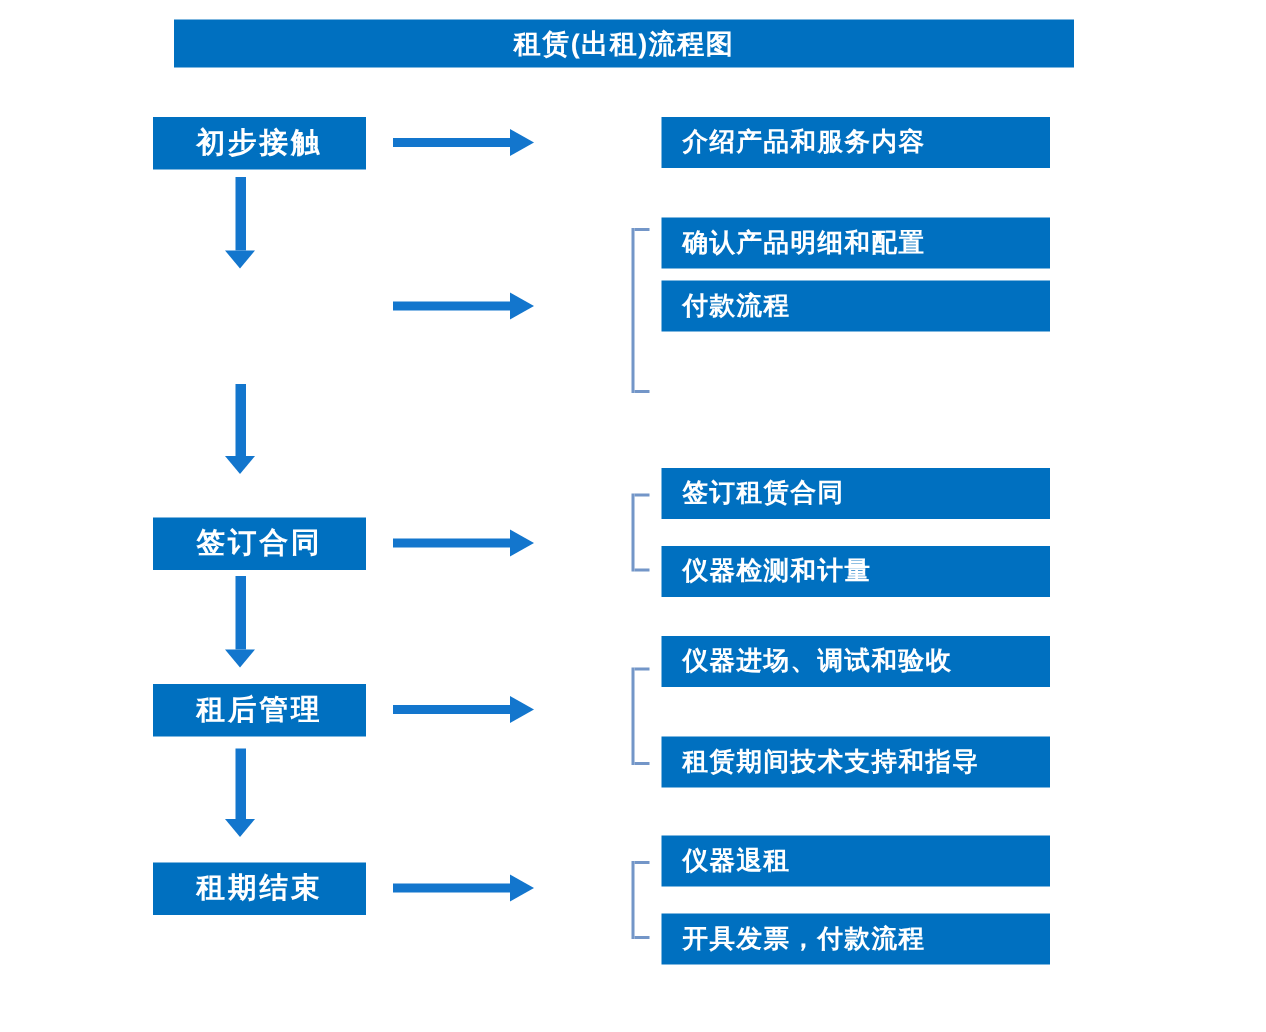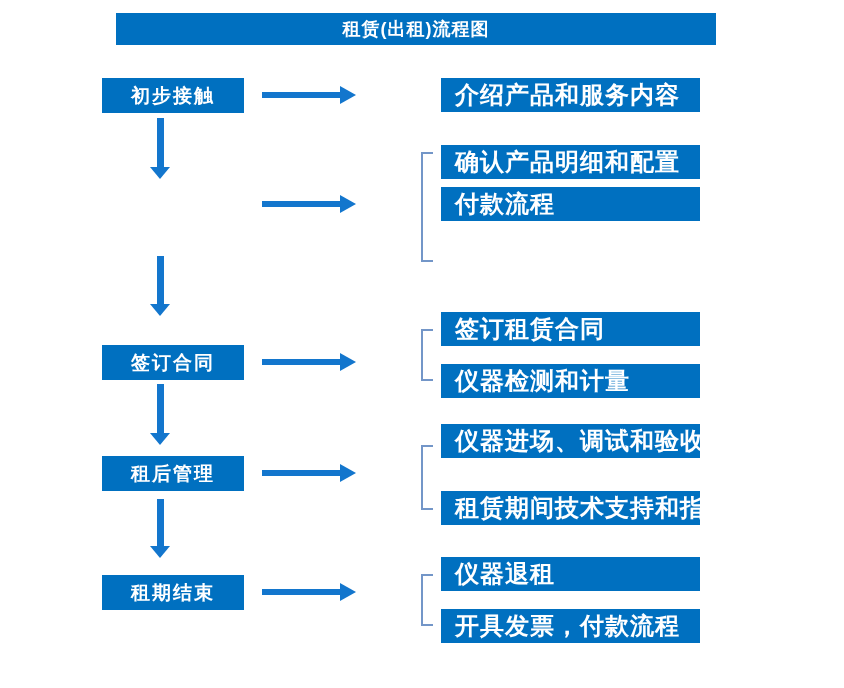--- a/index.html
+++ b/index.html
@@ -22,21 +22,21 @@
   }
   .stage{
     position:absolute;left:102px;width:142px;height:35px;
     background:var(--box-blue);color:var(--text-white);
     font-size:19px;font-weight:bold;text-align:center;line-height:35px;
     letter-spacing:2px;
   }
   .out{
     position:absolute;left:441px;width:259px;height:34px;
     background:var(--box-blue);color:var(--text-white);
-    font-size:24px;font-weight:bold;line-height:34px;
+    font-size:17px;font-weight:bold;line-height:34px;
     padding-left:14px;box-sizing:border-box;letter-spacing:1px;
     white-space:nowrap;
   }
   
   .varrow{position:absolute;width:21px;}
   .varrow .vshaft{
     position:absolute;left:7px;top:0;width:7px;bottom:12px;
     background:var(--arrow-blue);
   }
   .varrow .vhead{

